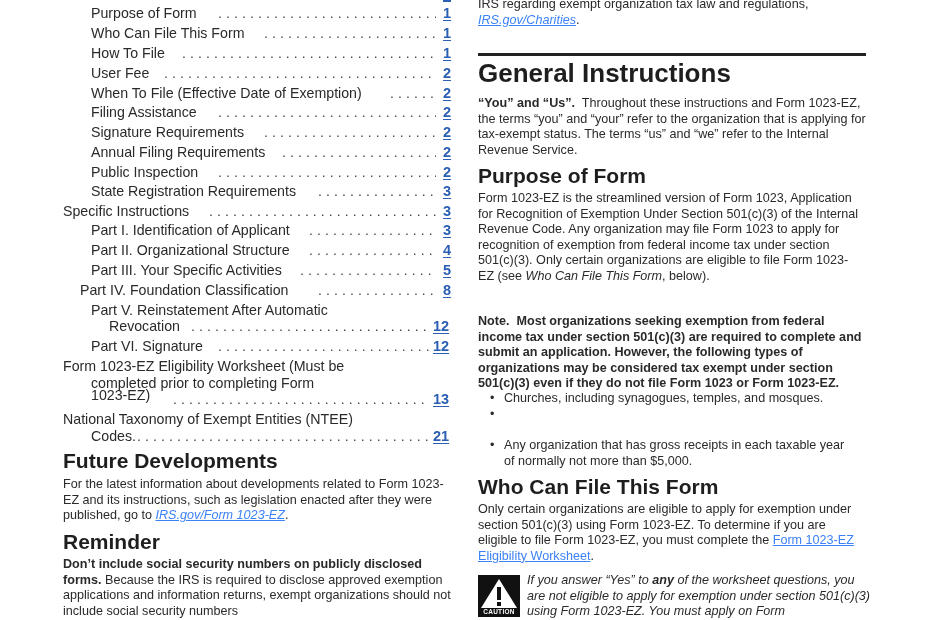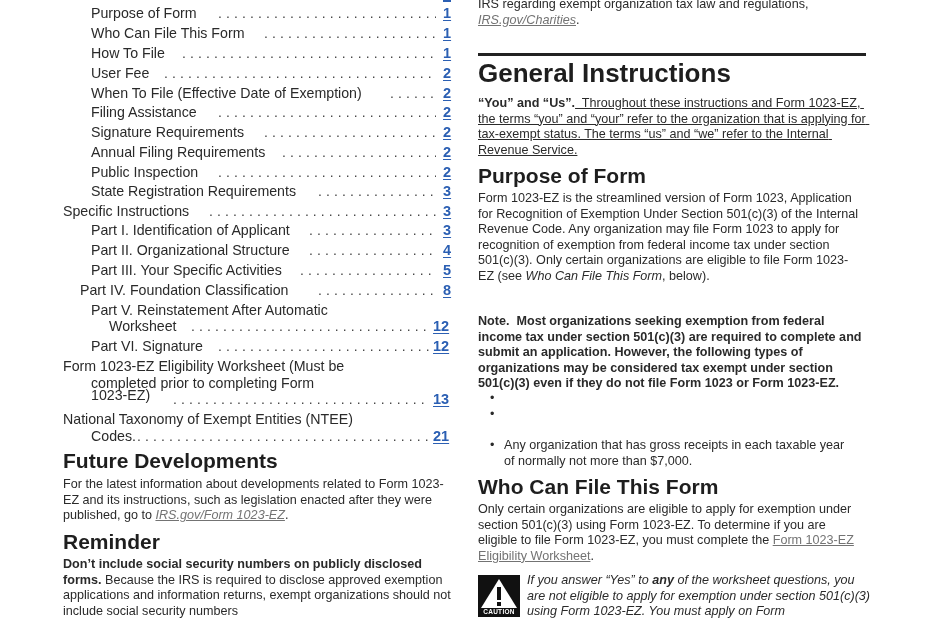--- a/index.html
+++ b/index.html
@@ -4,21 +4,21 @@
 <style>
   html, body { margin:0; padding:0; background:#ffffff; }
   body { width:930px; height:620px; overflow:hidden; position:relative;
          font-family:"Liberation Sans", sans-serif; color:#222; }
   .abs { position:absolute; }
   .toc-line { position:absolute; font-size:14.2px; line-height:16px; white-space:nowrap; color:#2a2a2a; }
   .dots { position:absolute; font-size:14px; letter-spacing:4.1px; color:#444; white-space:nowrap; overflow:hidden; }
   .pg { position:absolute; font-size:14.5px; font-weight:bold; color:#2b5fb3; text-decoration:underline; text-underline-offset:2px; }
   .h1 { position:absolute; font-weight:bold; color:#1e1e1e; white-space:nowrap; }
   .body { position:absolute; font-size:12.6px; line-height:15.6px; color:#2a2a2a; }
-  a.link { color:#737373; text-decoration:underline; }
+  a.link { color:#3b82f6; text-decoration:underline; }
   a.link.it { font-style:italic; }
   .bul { position:absolute; font-size:12.6px; line-height:15.6px; color:#2a2a2a; }
   .bul .dot { position:absolute; left:-14px; top:0; }
   .rule { position:absolute; left:478px; top:53px; width:388px; height:3px; background:#222; }
   .caution { position:absolute; left:478px; top:575px; width:42px; height:42px; background:#111; }
   .caution .lbl { position:absolute; left:0; bottom:2px; width:42px; text-align:center; color:#fff; font-size:6.5px; font-weight:bold; letter-spacing:0.3px; }
   .caution-text { position:absolute; left:527px; top:573px; width:345px; font-size:12.6px; line-height:15.6px; font-style:italic; color:#2a2a2a; }
 </style>
 </head>
 <body>
@@ -81,21 +81,21 @@
 
   <div class="toc-line" style="left:91px;top:262px;"><span>Part III. Your Specific Activities</span></div>
   <div class="dots" style="left:300px;top:262px;width:136px;">..........................................</div>
   <div class="pg" style="left:443px;top:262px;">5</div>
 
   <div class="toc-line" style="left:80px;top:282px;"><span>Part IV. Foundation Classification</span></div>
   <div class="dots" style="left:318px;top:282px;width:118px;">..........................................</div>
   <div class="pg" style="left:443px;top:282px;">8</div>
 
   <div class="toc-line" style="left:91px;top:302px;"><span>Part V. Reinstatement After Automatic</span></div>
-  <div class="toc-line" style="left:109px;top:318px;"><span>Worksheet</span></div>
+  <div class="toc-line" style="left:109px;top:318px;"><span>Revocation</span></div>
   <div class="dots" style="left:191px;top:318px;width:238px;">..........................................</div>
   <div class="pg" style="left:433px;top:318px;">12</div>
 
   <div class="toc-line" style="left:91px;top:338px;"><span>Part VI. Signature</span></div>
   <div class="dots" style="left:218px;top:338px;width:211px;">..........................................</div>
   <div class="pg" style="left:433px;top:338px;">12</div>
 
   <div class="toc-line" style="left:63px;top:358px;"><span>Form 1023-EZ Eligibility Worksheet (Must be</span></div>
   <div class="toc-line" style="left:91px;top:375px;"><span>completed prior to completing Form</span></div>
   <div class="toc-line" style="left:91px;top:387px;"><span>1023-EZ)</span></div>
@@ -120,40 +120,40 @@
 
 <div class="body" style="left:478px;top:-3px;width:400px;white-space:nowrap;">
   <div>IRS regarding exempt organization tax law and regulations,</div>
   <div><a class="link it">IRS.gov/Charities</a><span>.</span></div>
 </div>
 
 <div class="rule"></div>
 
 <div class="h1" style="left:478px;top:58px;font-size:26px;">General Instructions</div>
 <div class="body" style="left:478px;top:96px;width:392px;">
-  <b>“You” and “Us”.</b><span style="white-space:pre-wrap;text-decoration:underline;">  Throughout these instructions and Form 1023-EZ, the terms “you” and “your” refer to the organization that is applying for tax-exempt status. The terms “us” and “we” refer to the Internal Revenue Service.</span>
+  <b>“You” and “Us”.</b><span style="white-space:pre-wrap;">  Throughout these instructions and Form 1023-EZ, the terms “you” and “your” refer to the organization that is applying for tax-exempt status. The terms “us” and “we” refer to the Internal Revenue Service.</span>
 </div>
 
 <div class="h1" style="left:478px;top:164px;font-size:21px;">Purpose of Form</div>
 <div class="body" style="left:478px;top:191px;width:385px;">
   <span>Form 1023-EZ is the streamlined version of Form 1023, Application for Recognition of Exemption Under Section 501(c)(3) of the Internal Revenue Code. Any organization may file Form 1023 to apply for recognition of exemption from federal income tax under section 501(c)(3). Only certain organizations are eligible to file Form 1023-EZ (see </span><i>Who Can File This Form</i><span>, below).</span>
 </div>
 
 <div class="body" style="left:478px;top:314px;width:392px;">
   <b>Note.</b><span style="white-space:pre-wrap;font-weight:bold;">  Most organizations seeking exemption from federal income tax under section 501(c)(3) are required to complete and submit an application. However, the following types of organizations may be considered tax exempt under section 501(c)(3) even if they do not file Form 1023 or Form 1023-EZ.</span>
 </div>
 
 <div class="bul" style="left:504px;top:391px;width:360px;">
-  <span class="dot">•</span>
+  <span class="dot">•</span><span>Churches, including synagogues, temples, and mosques.</span>
 </div>
 <div class="bul" style="left:504px;top:407px;width:330px;">
   <span class="dot">•</span>
 </div>
 <div class="bul" style="left:504px;top:438px;width:345px;">
-  <span class="dot">•</span><span>Any organization that has gross receipts in each taxable year of normally not more than $7,000.</span>
+  <span class="dot">•</span><span>Any organization that has gross receipts in each taxable year of normally not more than $5,000.</span>
 </div>
 
 <div class="h1" style="left:478px;top:475px;font-size:21px;">Who Can File This Form</div>
 <div class="body" style="left:478px;top:502px;width:380px;">
   <span>Only certain organizations are eligible to apply for exemption under section 501(c)(3) using Form 1023-EZ. To determine if you are eligible to file Form 1023-EZ, you must complete the </span><a class="link">Form 1023-EZ Eligibility Worksheet</a><span>.</span>
 </div>
 
 <div class="caution">
   <svg width="42" height="34" viewBox="0 0 42 34" style="position:absolute;left:0;top:2px;">
     <polygon points="21,2 39,31 3,31" fill="#ffffff"></polygon>

